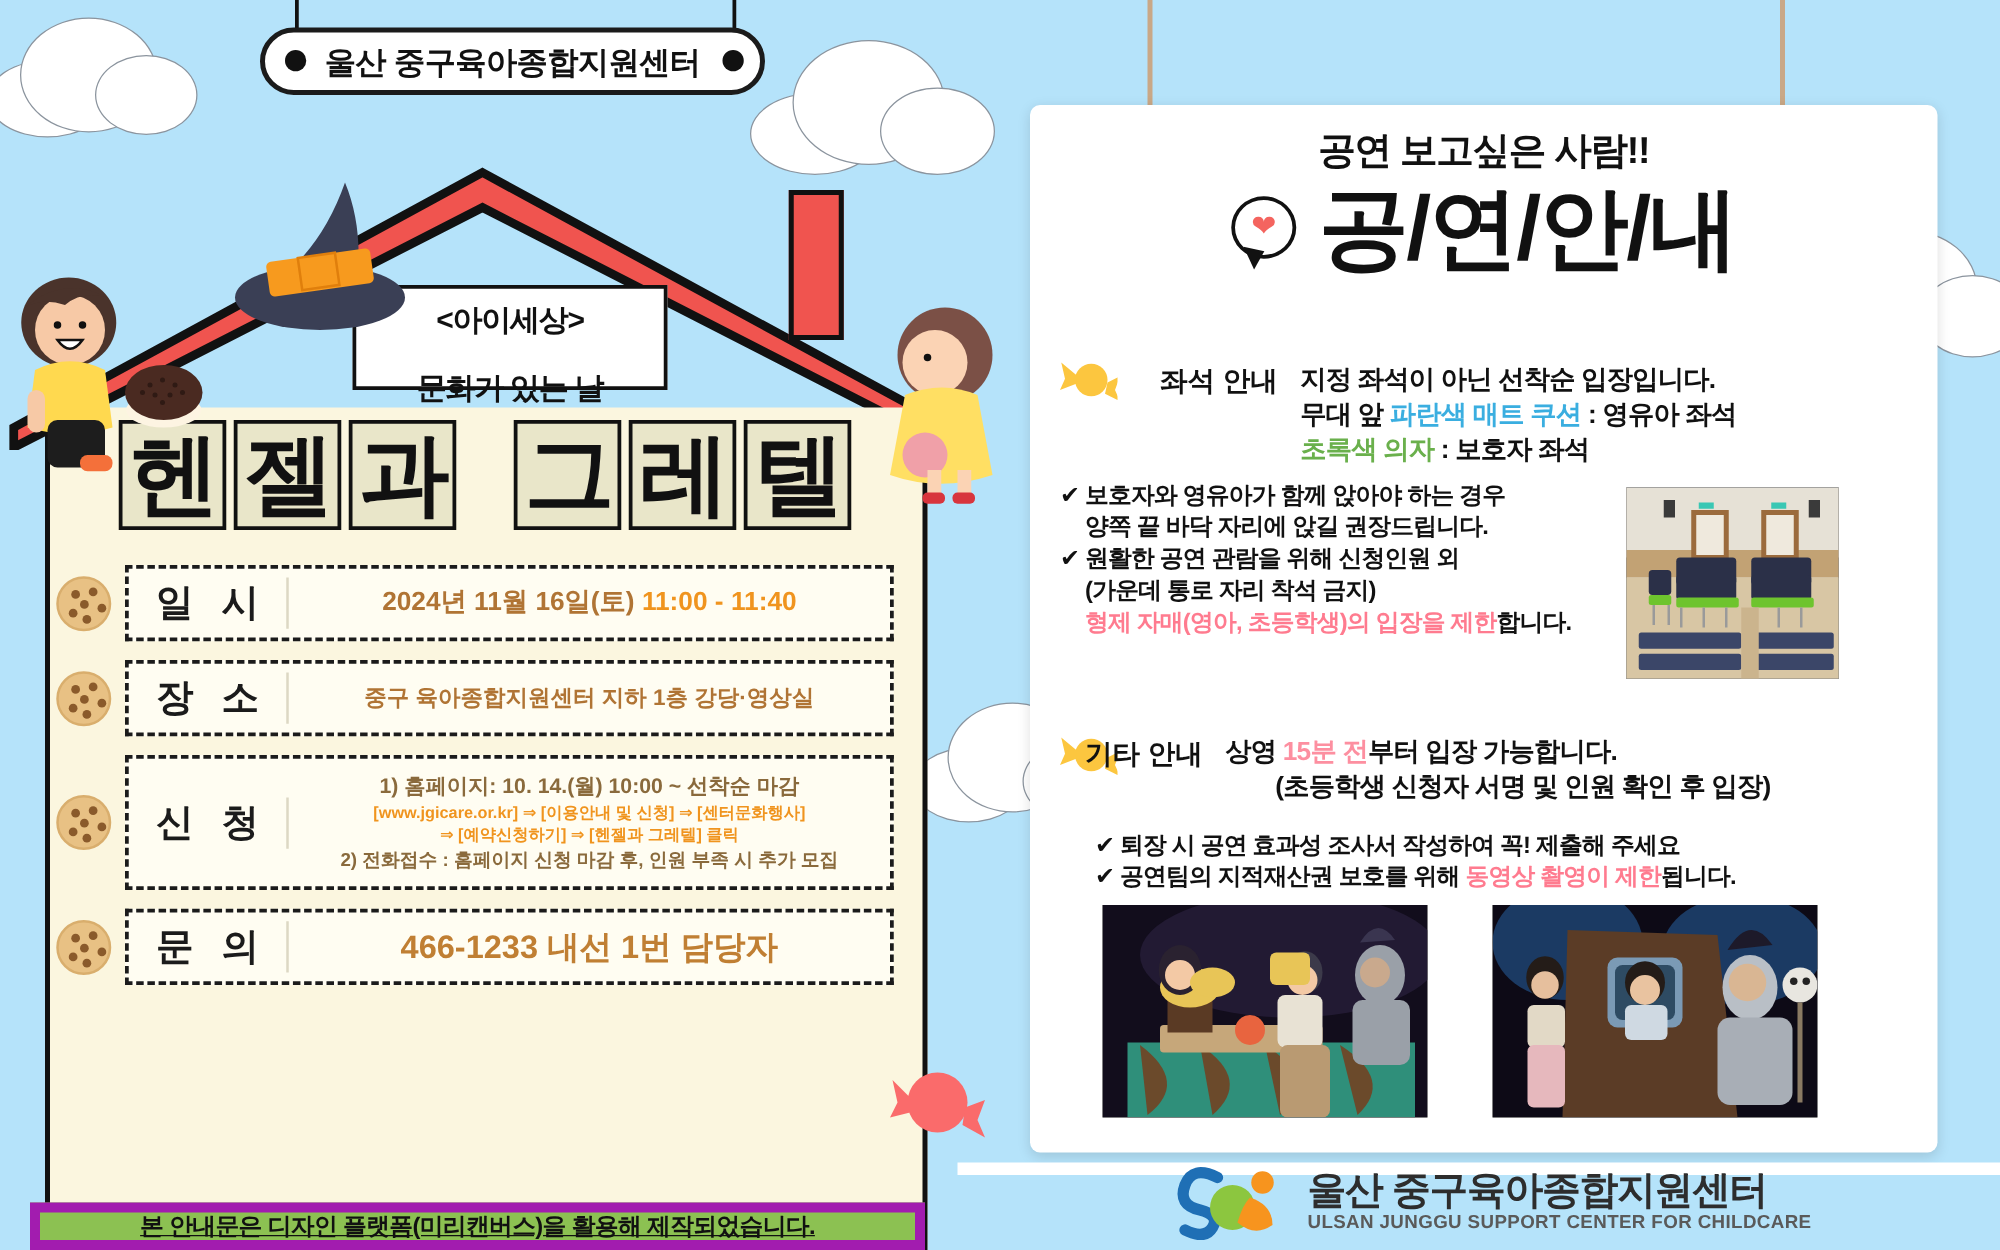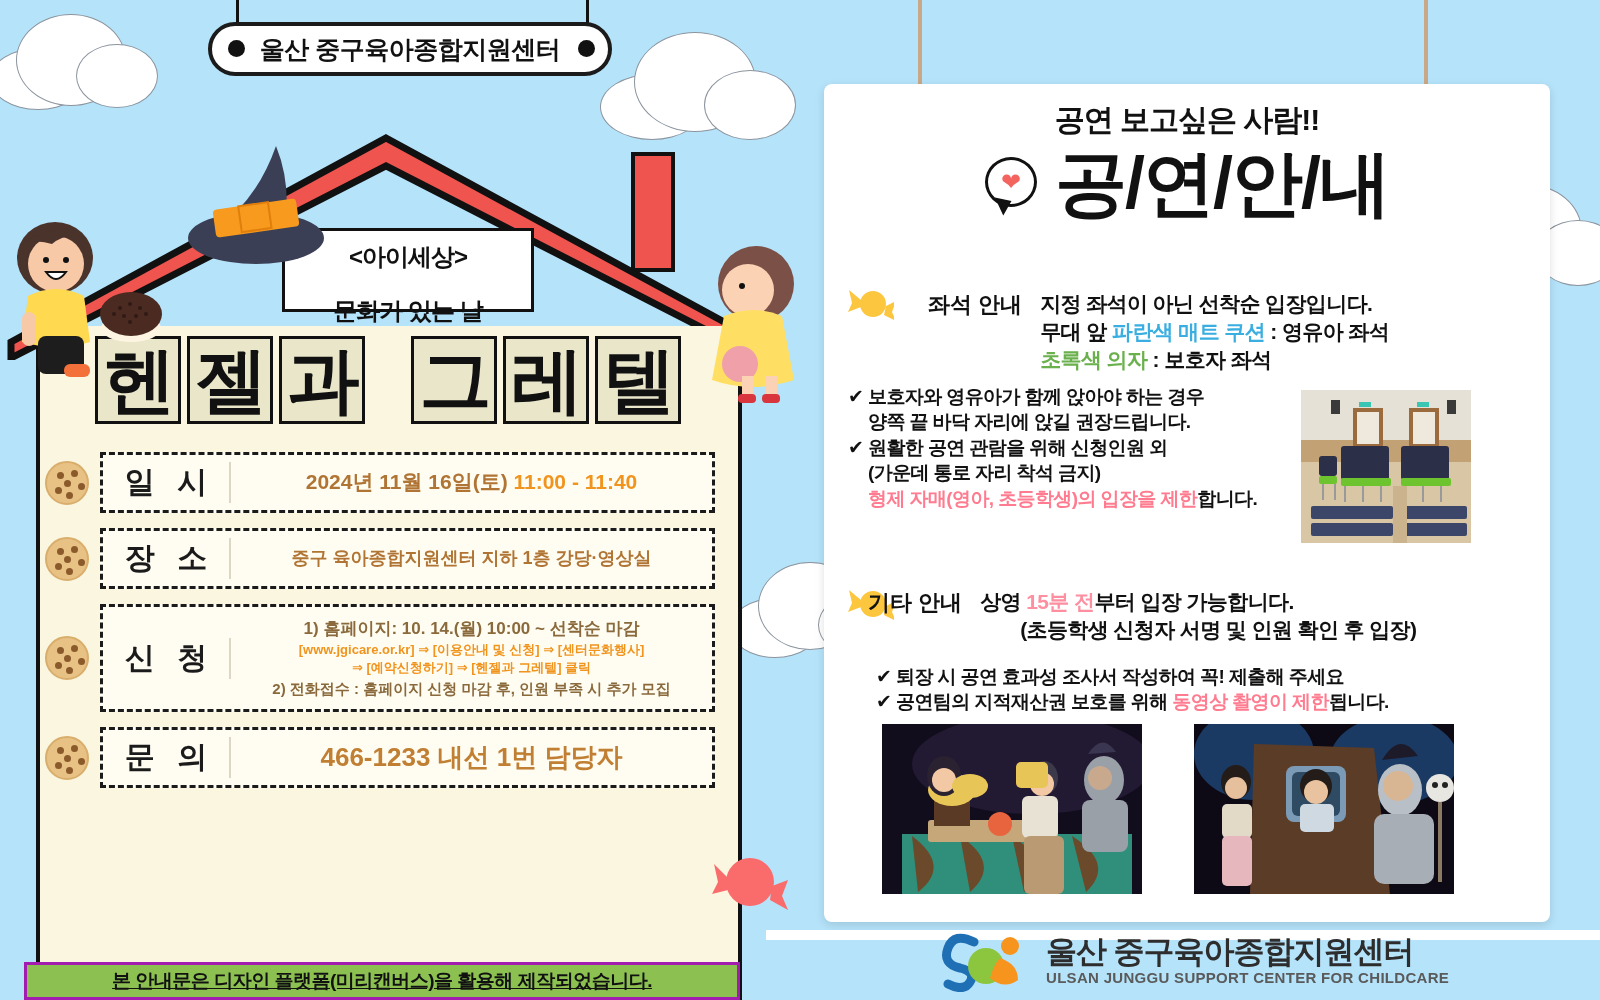--- a/index.html
+++ b/index.html
@@ -80,21 +80,21 @@
   .v-orange { color: #f0941e; }
   .v-sm { font-size: 18px; font-weight: 700; color: #f0941e; }
   .v-dark { font-size: 17px; font-weight: 700; color: #8a6a3c; }
   .v-dark2 { font-size: 15px; font-weight: 700; color: #8a6a3c; }
   .v-tiny-org { font-size: 13px; font-weight: 700; color: #f0941e; }
   .v-big-orange { font-size: 26px; font-weight: 700; color: #c07f33; }
 
   
   .greenbar {
     position: absolute; left: 24px; top: 962px; width: 716px; height: 38px;
-    background: #8cc152; border: 3px solid #a21caf; z-index: 8;
+    background: #8cc152; border: 8px solid #a21caf; z-index: 8;
     display: flex; align-items: center; justify-content: center;
   }
   .greenbar span { font-size: 19px; font-weight: 800; color: #111; text-decoration: underline; letter-spacing: -0.5px;}
 
   
   .panel {
     position: absolute; left: 824px; top: 84px; width: 726px; height: 838px;
     background: #ffffff; border-radius: 8px; z-index: 4;
     box-shadow: 0 3px 10px rgba(0,0,0,.13);
   }

